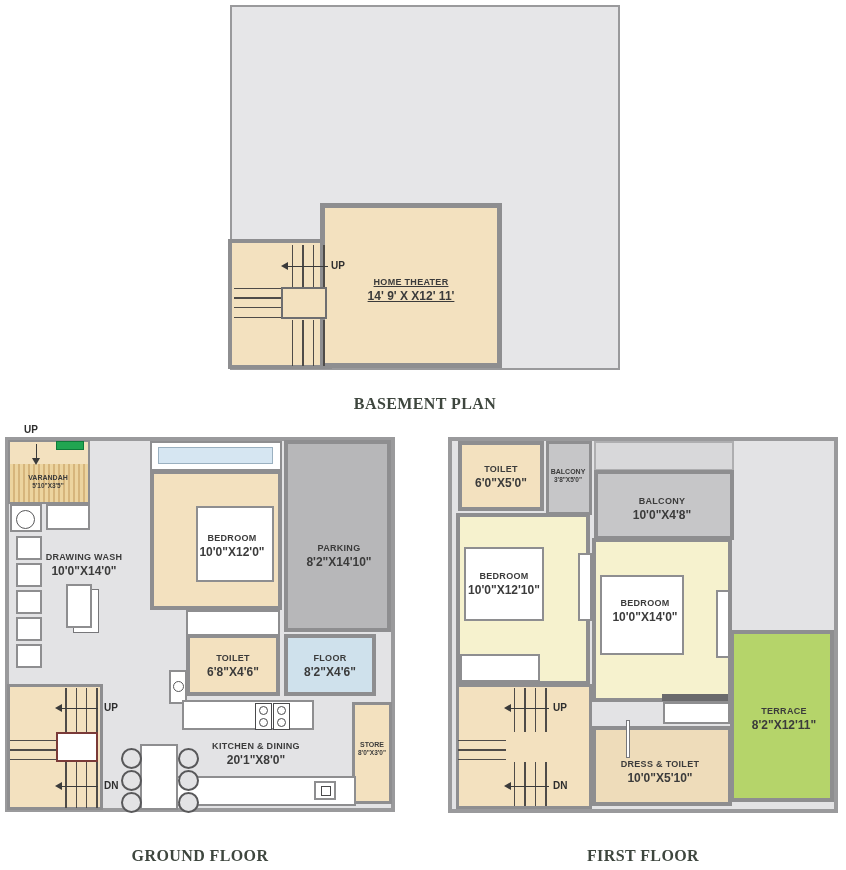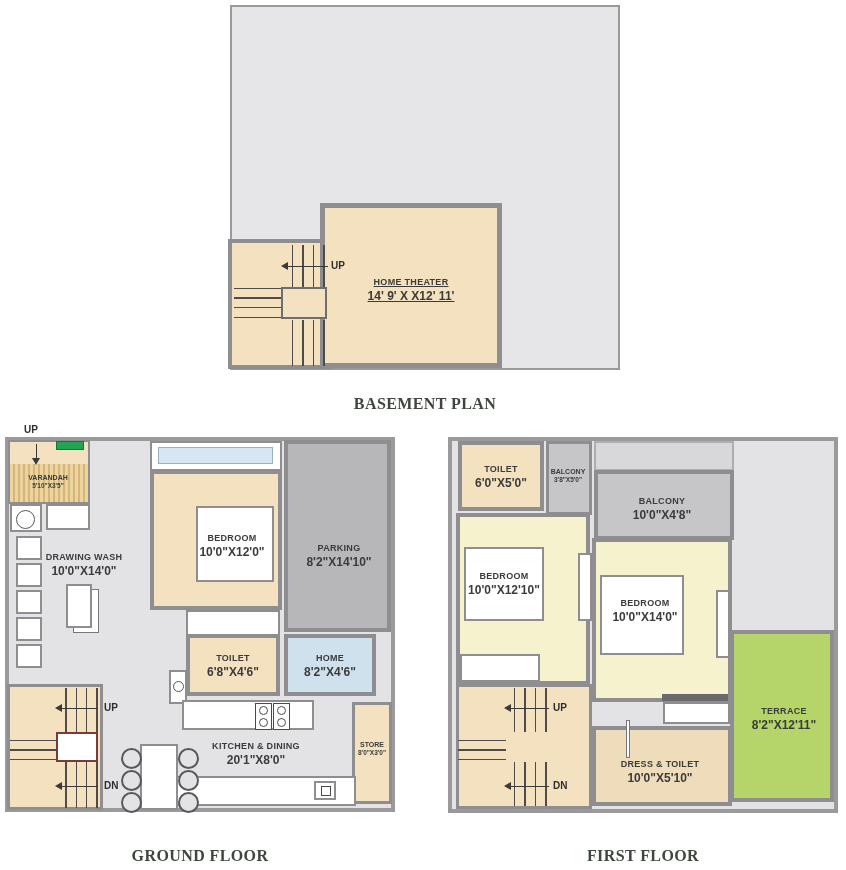--- a/index.html
+++ b/index.html
@@ -125,21 +125,21 @@
       <span class="dm">8'2"X14'10"</span>
     </div>
 
     <div class="abs beige w4" style="left:186px;top:214px;width:94px;height:62px;z-index:2;"></div>
     <div class="rlabel" style="left:188px;top:233px;width:90px;">
       <span class="nm">TOILET</span>
       <span class="dm">6'8"X4'6"</span>
     </div>
     <div class="abs blue w4" style="left:284px;top:214px;width:92px;height:62px;z-index:2;"></div>
     <div class="rlabel" style="left:285px;top:233px;width:90px;">
-      <span class="nm">HOME</span>
+      <span class="nm">FLOOR</span>
       <span class="dm">8'2"X4'6"</span>
     </div>
     <div class="abs white w2 wc" style="left:169px;top:250px;width:18px;height:34px;z-index:3;"></div>
 
     <div class="abs white w2" style="left:182px;top:280px;width:132px;height:30px;z-index:3;"></div>
     <div class="burner" style="left:255px;top:283px;"></div>
     <div class="burner" style="left:273px;top:283px;"></div>
     <div class="rlabel" style="left:181px;top:321px;width:150px;">
       <span class="nm">KITCHEN &amp; DINING</span>
       <span class="dm">20'1"X8'0"</span>

